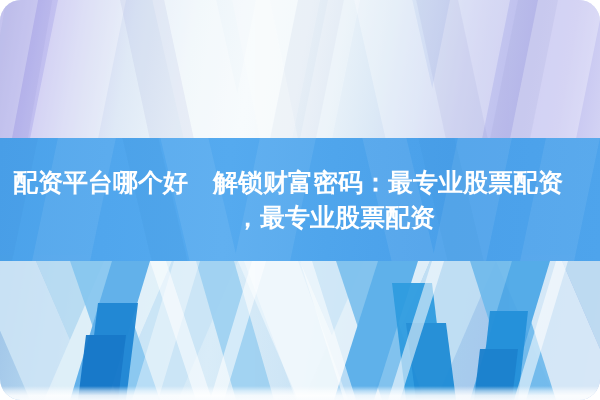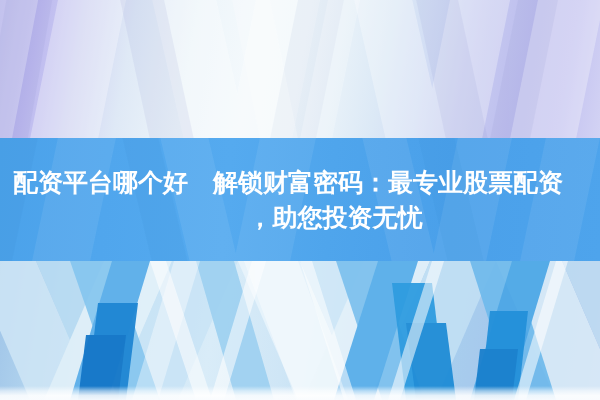--- a/index.html
+++ b/index.html
@@ -11,20 +11,21 @@
   body {
     font-family: "Liberation Sans", "DejaVu Sans", sans-serif;
   }
 
   #banner-root {
     position: relative;
     width: 600px;
     height: 400px;
     overflow: hidden;
     background: #eaf2fb;
+    border-radius: 21px;
   }
 
   
   .top-section {
     position: absolute;
     left: 0;
     top: 0;
     width: 600px;
     height: 139px;
     overflow: hidden;
@@ -193,21 +194,21 @@
       </g>
       <g opacity="0.05">
         <polygon points="0,-10 40,-10 10,133 -30,133" fill="#1b6cb0"></polygon>
         <polygon points="120,-10 156,-10 190,133 154,133" fill="#1b6cb0"></polygon>
         <polygon points="416,-10 452,-10 486,133 450,133" fill="#1b6cb0"></polygon>
       </g>
     </svg>
 
     <div class="band-text-wrap">
       <div class="headline-line headline-line-1">配资平台哪个好　解锁财富密码：最专业股票配资</div>
-      <div class="headline-line headline-line-2">，助您投资无忧</div>
+      <div class="headline-line headline-line-2">，最专业股票配资</div>
     </div>
   </div>
 
   <div class="bottom-section">
     <svg width="600" height="139" viewBox="0 0 600 139">
 
       <g opacity="0.85">
         <polygon points="-30,0 36,0 96,139 30,139" fill="#cfe6f6"></polygon>
         <polygon points="36,0 104,0 164,139 96,139" fill="#b9dcf3"></polygon>
         <polygon points="104,0 172,0 112,139 44,139" fill="#e4f2fa"></polygon>

